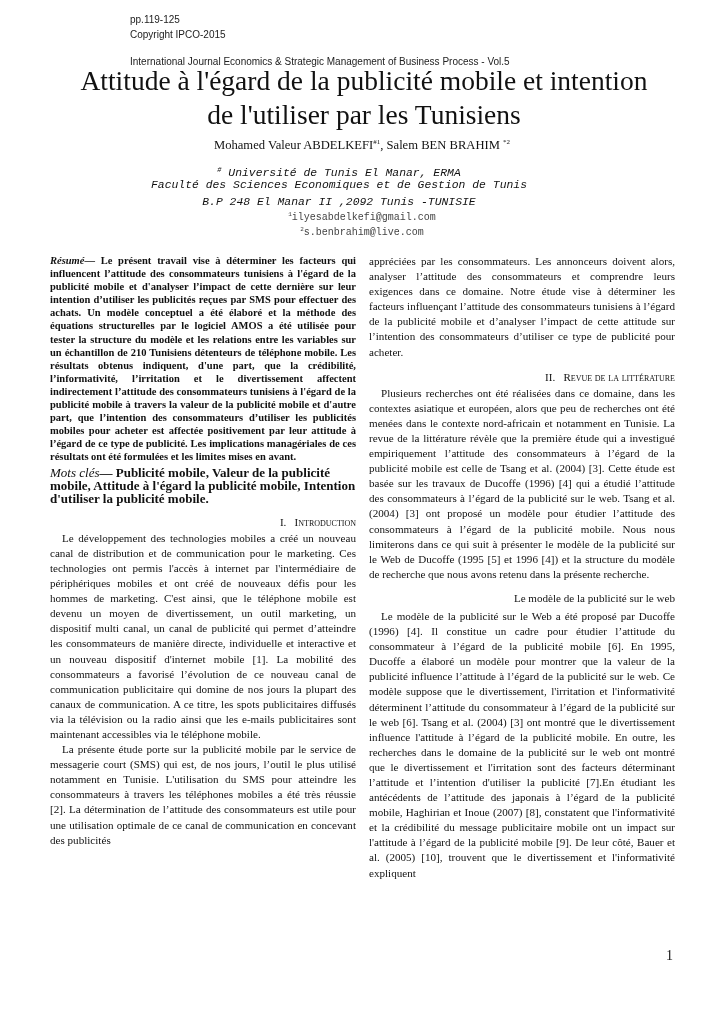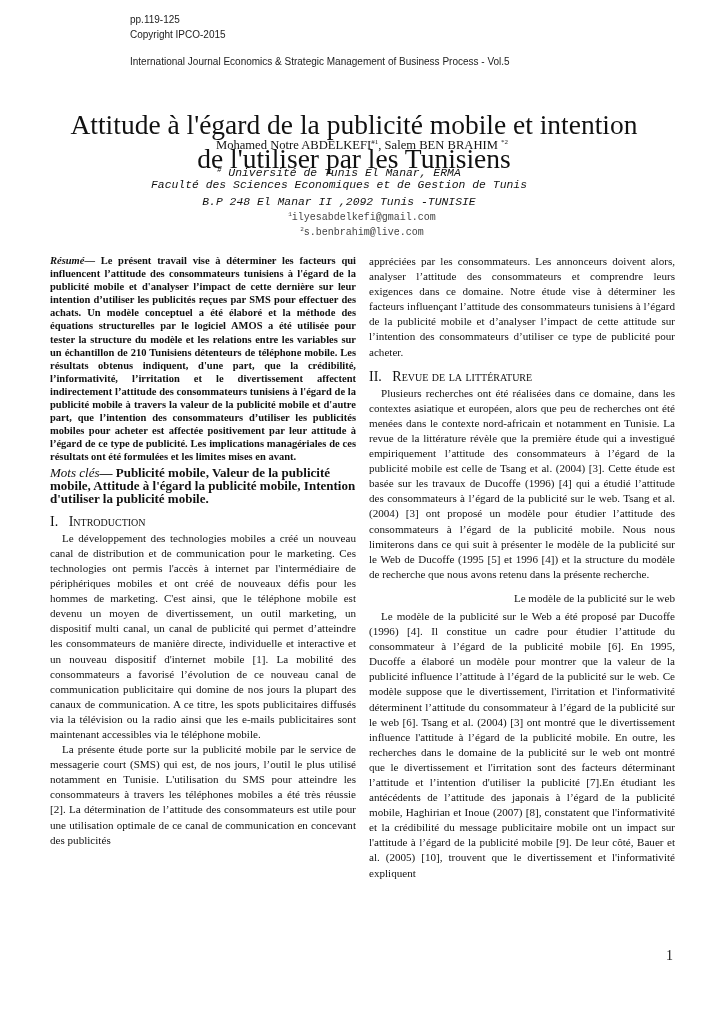--- a/index.html
+++ b/index.html
@@ -1,52 +1,52 @@
 <!DOCTYPE html>
 <html><head>
 <meta charset="utf-8">
 <style>
   html, body { margin: 0; padding: 0; background: #ffffff; }
   body { width: 724px; height: 1024px; position: relative; overflow: hidden; color: #111; }
   .page { position: absolute; left: 0; top: 0; width: 724px; height: 1024px; }
   .meta { position: absolute; left: 130px; font-family: "Liberation Sans", sans-serif; font-size: 10px; color: #222; line-height: 12px; }
-  .title { position: absolute; left: 0; width: 708px; text-align: center; font-family: "Liberation Serif", serif; font-size: 27.5px; line-height: 34px; color: #111; margin-top: 44px; }
+  .title { position: absolute; left: 10px; width: 708px; text-align: center; font-family: "Liberation Serif", serif; font-size: 27.5px; line-height: 34px; color: #111; }
   .authors { position: absolute; left: 0; width: 724px; top: 138px; text-align: center; font-family: "Liberation Serif", serif; font-size: 12.6px; }
   .authors sup { font-size: 7px; vertical-align: 5px; }
   .affil { position: absolute; left: 7px; width: 664px; text-align: center; font-family: Liberation Mono, monospace; font-style: italic; font-size: 11.4px; line-height: 16px; }
   .affil sup { font-size: 7px; vertical-align: 4px; font-style: italic; }
   .email { position: absolute; left: 0; width: 724px; text-align: center; font-family: "Liberation Mono", monospace; font-size: 10px; color: #444; }
   .email sup { font-size: 6px; vertical-align: 4px; }
   .col { position: absolute; width: 306px; font-family: "Liberation Serif", serif; font-size: 11.1px; line-height: 15.1px; text-align: justify; }
   .col-left { left: 50px; top: 254px; }
   .col-right { left: 369px; top: 254px; }
   .abstract { font-weight: bold; font-size: 10.5px; line-height: 13.1px; margin: 0 0 2px 0; }
   .abstract .label { font-style: italic; font-weight: bold; }
   .keywords { font-weight: bold; font-size: 13px; line-height: 13.1px; margin: 0; text-align: left; }
   .keywords .label { font-style: italic; font-weight: normal; }
-  .section-head { text-align: left; margin: 10px 0 2px 0; font-size: 14px; line-height: 14px; }
+  .section-head { text-align: right; margin: 10px 0 2px 0; font-size: 11px; line-height: 14px; }
   .section-head .sc { font-variant: small-caps; }
   .subsection-head { margin: 9px 0 3px 0; text-align: right; }
   p.body { margin: 0; text-indent: 12px; }
   .page-number { position: absolute; left: 666px; top: 948px; font-family: "Liberation Serif", serif; font-size: 14px; }
 </style>
 </head>
 <body>
 
 <div class="page">
 
   <div class="meta" style="top:14px;">pp.119-125</div>
   <div class="meta" style="top:29px;">Copyright IPCO-2015</div>
   <div class="meta" style="top:56px;">International Journal Economics &amp; Strategic Management of Business Process - Vol.5</div>
 
   <div class="title" style="top:64px;">Attitude à l'égard de la publicité mobile et intention</div>
   <div class="title" style="top:98px;">de l'utiliser par les Tunisiens</div>
 
   <div class="authors">
-    <span>Mohamed Notre ABDELKEFI</span><sup>#1</sup><span>, </span><span>Salem BEN BRAHIM </span><sup>*2</sup>
+    <span>Mohamed Valeur ABDELKEFI</span><sup>#1</sup><span>, </span><span>Salem BEN BRAHIM </span><sup>*2</sup>
   </div>
 
   <div class="affil" style="top:162px;"><sup>#</sup><span> Université de Tunis El Manar, ERMA</span></div>
   <div class="affil" style="top:177px;">Faculté des Sciences Economiques et de Gestion de Tunis</div>
   <div class="affil" style="top:194px;">B.P 248 El Manar II ,2092 Tunis -TUNISIE</div>
 
   <div class="email" style="top:211px;"><sup>1</sup><span>ilyesabdelkefi@gmail.com</span></div>
   <div class="email" style="top:226px;"><sup>2</sup><span>s.benbrahim@live.com</span></div>
 
   <div class="col col-left">

